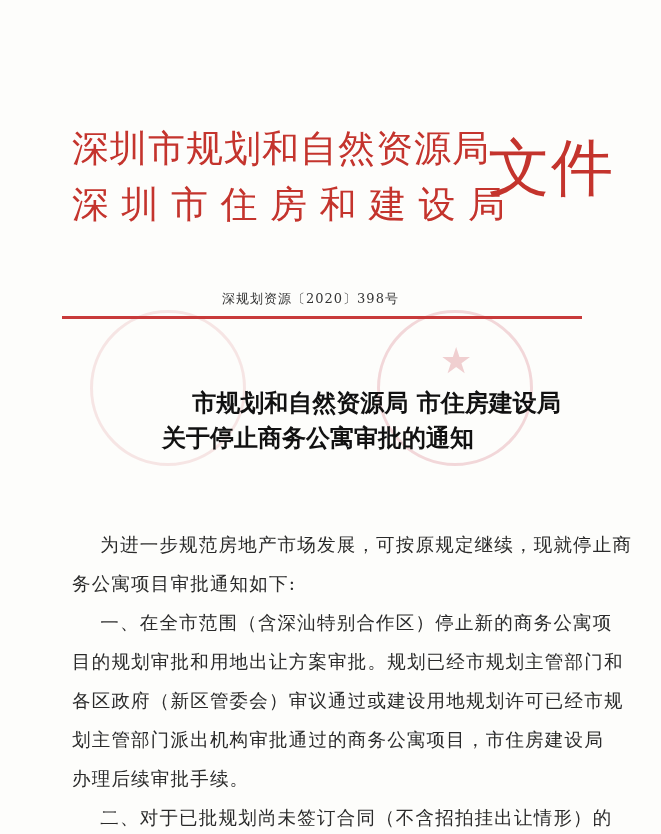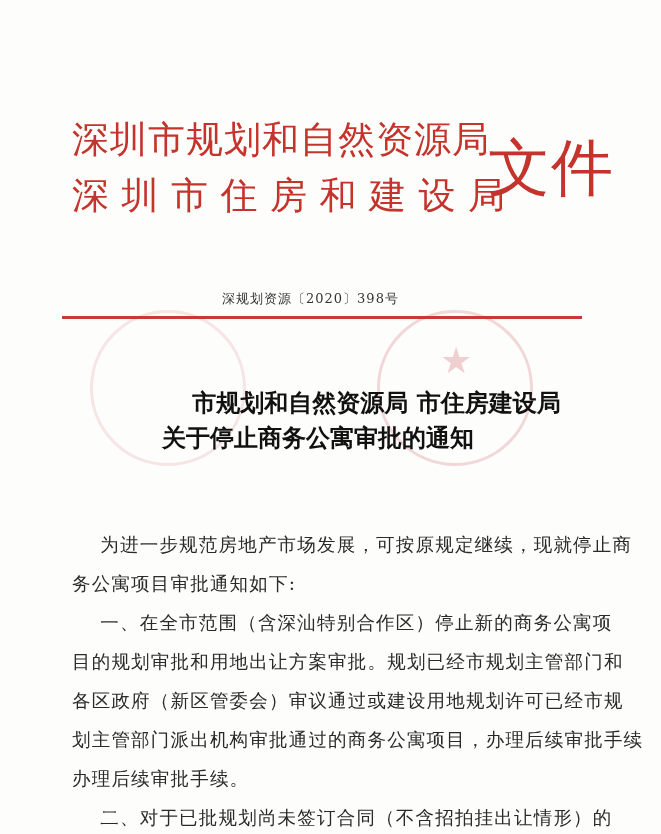--- a/index.html
+++ b/index.html
@@ -6,23 +6,24 @@
   body {
     width: 661px; height: 834px; overflow: hidden;
     background: #fdfdfb;
     position: relative;
     font-family: "DejaVu Serif", "Liberation Serif", serif;
   }
   .page { position: absolute; inset: 0; }
   .org-line {
     position: absolute; left: 72px;
     color: #c4342d;
-    font-family: Liberation Serif, serif;
+    font-family: Liberation Mono, monospace;
     font-size: 37px; line-height: 44px;
     white-space: nowrap;
+    margin-top: 11px;
   }
   .org-1 { top: 118px; letter-spacing: 1px; }
   .org-2 { top: 174px; letter-spacing: 12.5px; }
   .wenjian {
     position: absolute; left: 488px; top: 141px;
     color: #c4342d;
     font-family: "DejaVu Sans", sans-serif;
     font-size: 62px; line-height: 54px;
     letter-spacing: 1px;
   }
@@ -83,16 +84,16 @@
   <div class="red-rule"></div>
 
   <div class="title title-1">市规划和自然资源局  市住房建设局</div>
   <div class="title title-2">关于停止商务公寓审批的通知</div>
 
   <div class="body-text" style="top:532px; white-space:pre">    为进一步规范房地产市场发展，可按原规定继续，现就停止商</div>
   <div class="body-text" style="top:610px; white-space:pre">    一、在全市范围（含深汕特别合作区）停止新的商务公寓项</div>
   <div class="body-text" style="top:571px">务公寓项目审批通知如下:</div>
   <div class="body-text" style="top:649px">目的规划审批和用地出让方案审批。规划已经市规划主管部门和</div>
   <div class="body-text" style="top:688px">各区政府（新区管委会）审议通过或建设用地规划许可已经市规</div>
-  <div class="body-text" style="top:727px">划主管部门派出机构审批通过的商务公寓项目，办理后续审批手续</div>
+  <div class="body-text" style="top:727px">划主管部门派出机构审批通过的商务公寓项目，市住房建设局</div>
   <div class="body-text" style="top:766px">办理后续审批手续。</div>
   <div class="body-text" style="top:805px; white-space:pre">    二、对于已批规划尚未签订合同（不含招拍挂出让情形）的</div>
 </div>
 
 </body></html>

